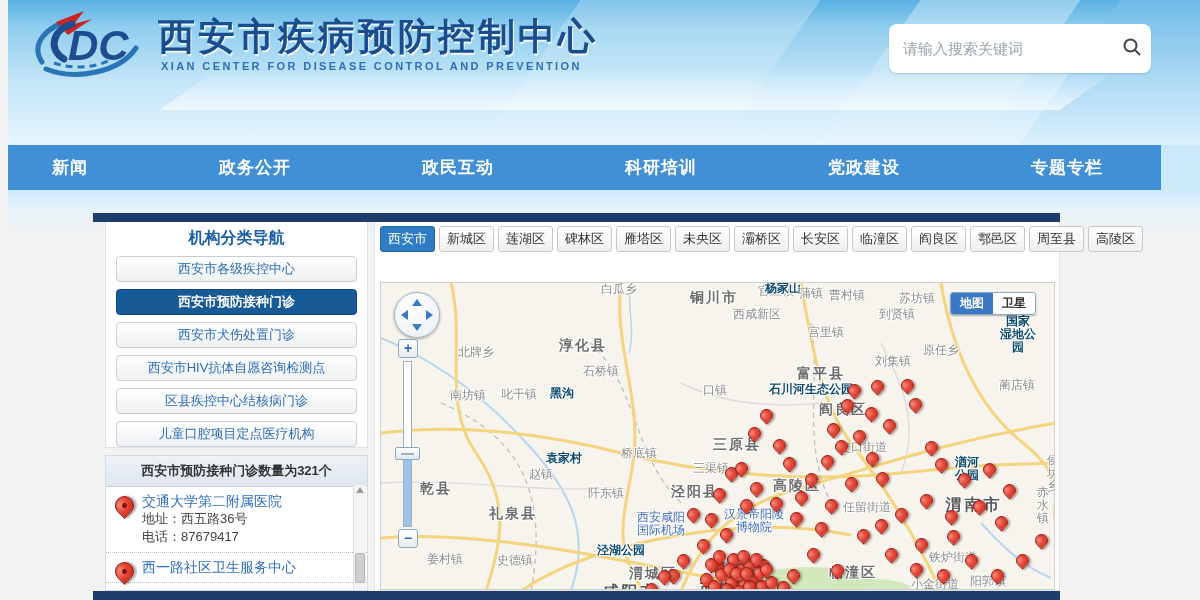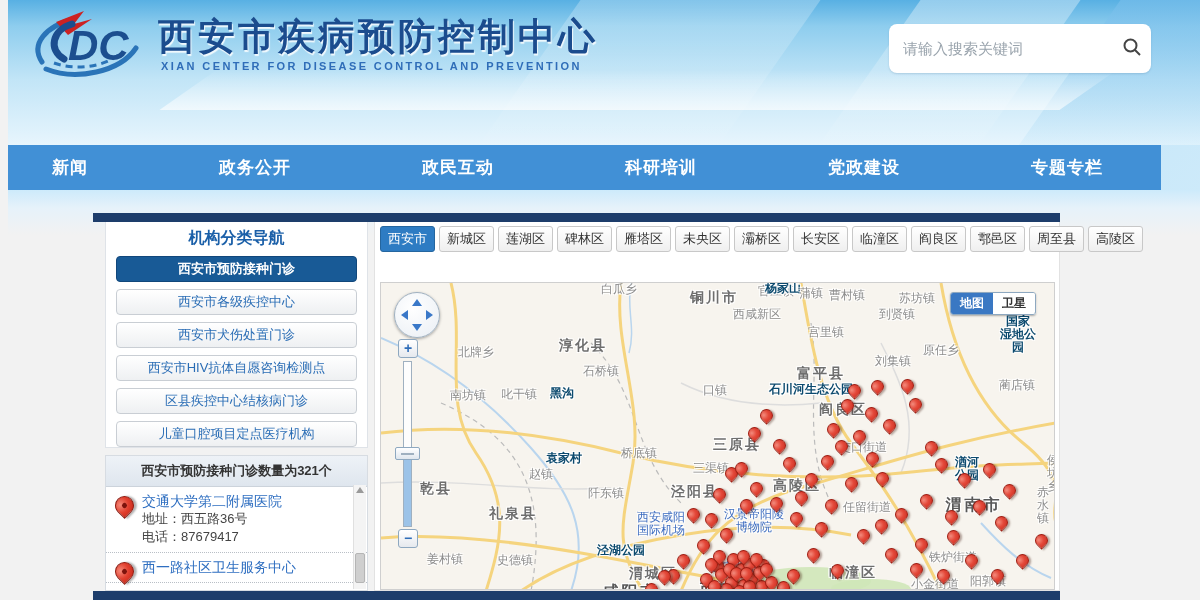--- a/index.html
+++ b/index.html
@@ -169,22 +169,22 @@
         <div class="nav-item">专题专栏</div>
       </div>
   </div>
   <div class="subband"></div>
 
   <div class="content-topbar"></div>
 
   <div class="sidepanel">
     <div class="side-title">机构分类导航</div>
     <div class="cats" id="cats">
+        <button class="cat-btn">西安市各级疾控中心</button>
         <button class="cat-btn active">西安市预防接种门诊</button>
-        <button class="cat-btn">西安市各级疾控中心</button>
         <button class="cat-btn">西安市犬伤处置门诊</button>
         <button class="cat-btn">西安市HIV抗体自愿咨询检测点</button>
         <button class="cat-btn">区县疾控中心结核病门诊</button>
         <button class="cat-btn">儿童口腔项目定点医疗机构</button>
       </div>
   </div>
 
   <div class="countpanel">
     <div class="count-head">西安市预防接种门诊数量为321个</div>
     <div id="clinics">

